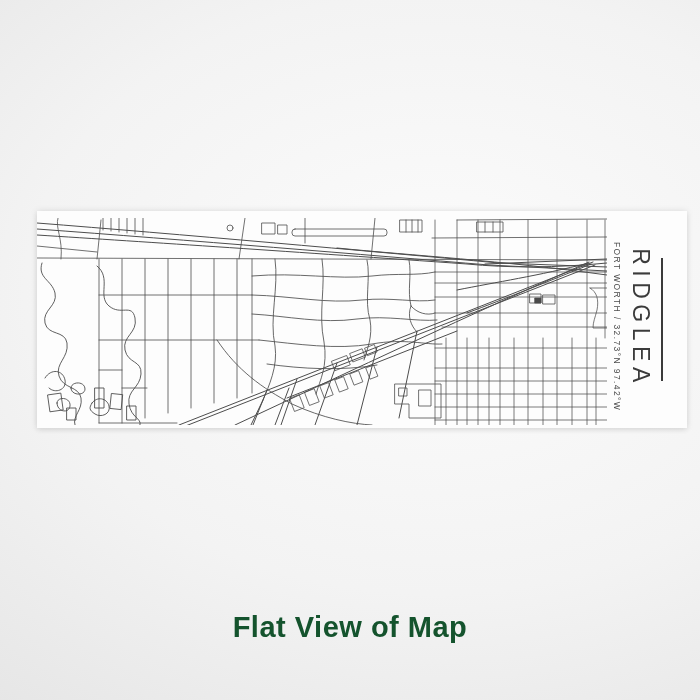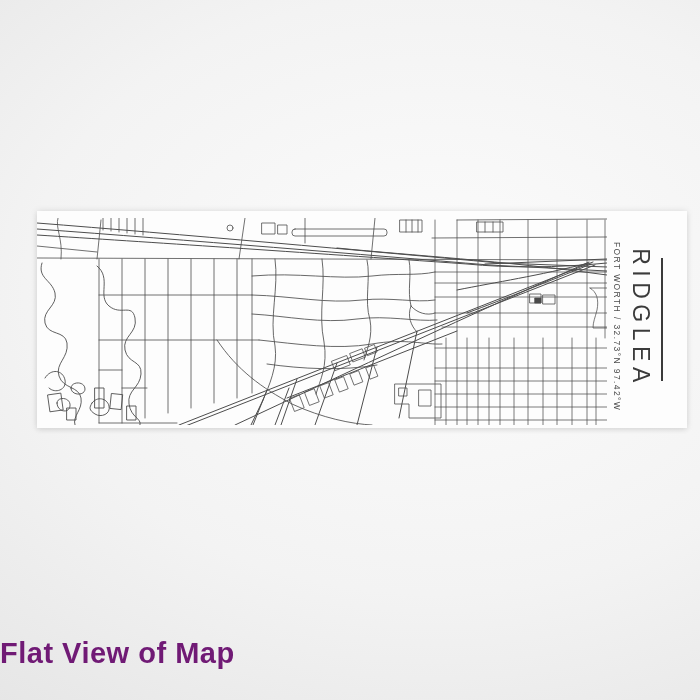--- a/index.html
+++ b/index.html
@@ -19,22 +19,22 @@
   .subtitle-text{
     left:505px;top:100px;width:150px;height:12px;line-height:12px;
     font-size:8.5px;letter-spacing:1.4px;color:#4c4c4c;font-weight:400;
   }
   .title-text{
     left:524px;top:93px;width:160px;height:28px;line-height:28px;
     font-size:23px;letter-spacing:5.5px;color:#3b3b3b;font-weight:300;
   }
   .title-rule{position:absolute;left:624px;top:47px;width:1.5px;height:123px;background:#3b3b3b;}
   .caption{
-    position:absolute;left:0;right:0;top:637px;text-align:left;
-    font-size:29px;font-weight:700;letter-spacing:0.5px;color:#701a75;
+    position:absolute;left:0;right:0;top:611px;text-align:center;
+    font-size:29px;font-weight:700;letter-spacing:0.5px;color:#14532d;
   }
   svg *{vector-effect:non-scaling-stroke;}
 </style>
 </head>
 <body>
 
 <div class="strip">
 
   <svg class="map-svg" viewBox="0 0 570 207" fill="none" stroke="#4d4d4d" stroke-width="0.8" stroke-linecap="round" stroke-linejoin="round">
 

